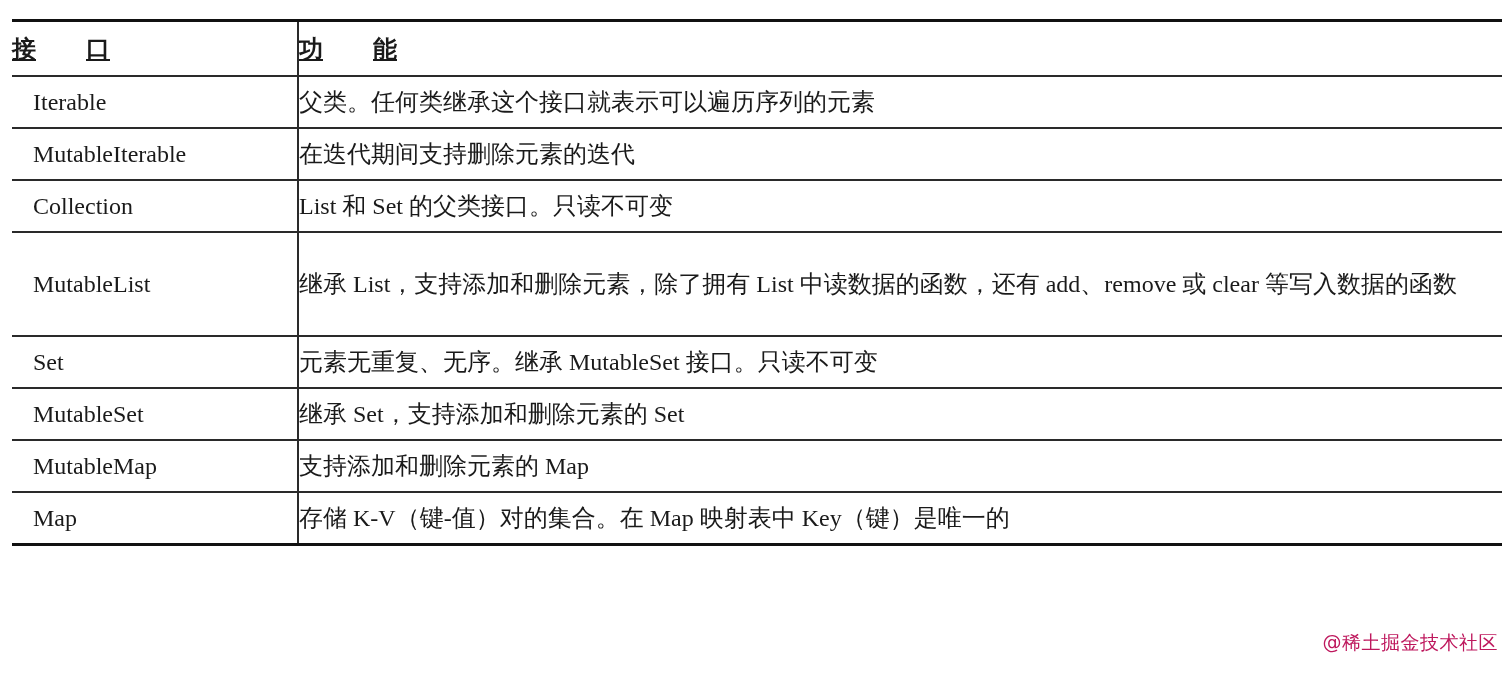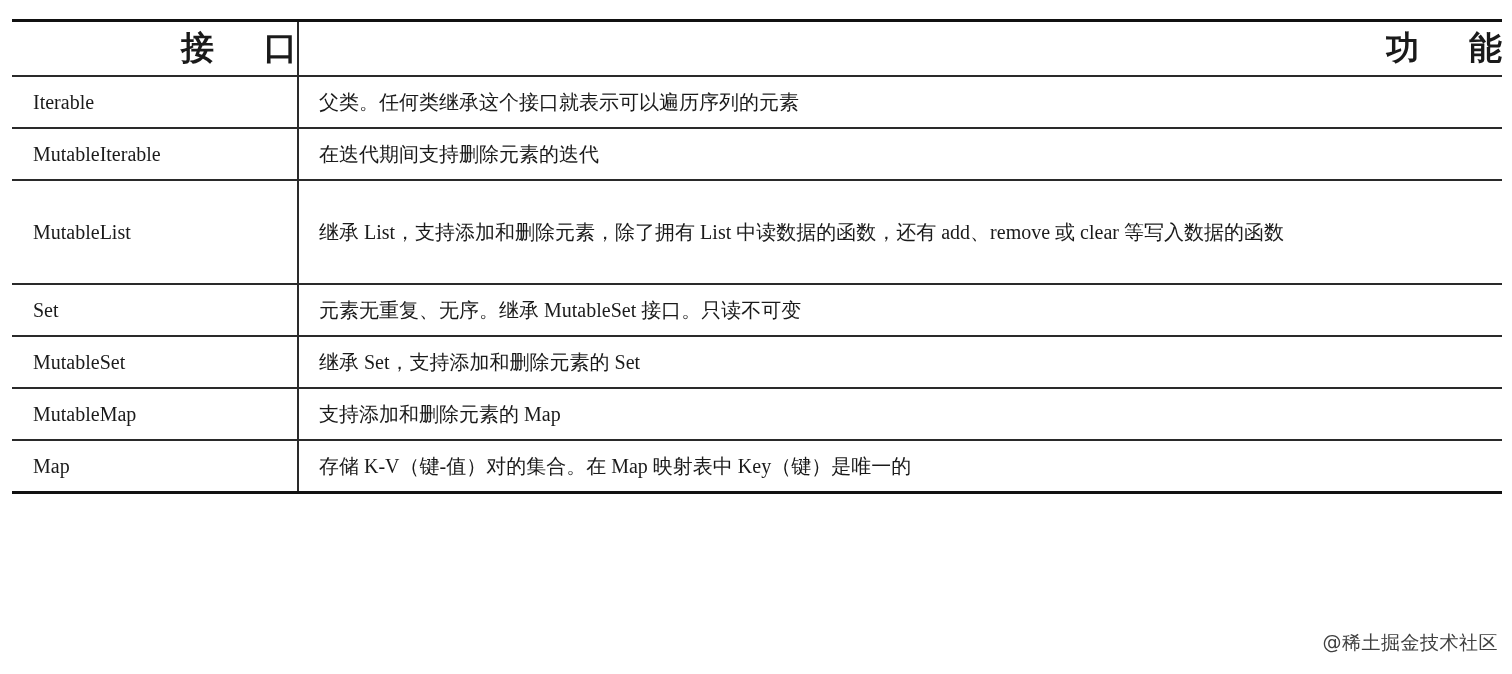--- a/index.html
+++ b/index.html
@@ -22,38 +22,39 @@
       border-bottom: 2px solid #2a2a2a;
       padding: 0;
       vertical-align: middle;
       text-align: left;
       font-weight: normal;
     }
     tr:last-child td { border-bottom: none; }
     th:first-child, td:first-child { border-right: 2px solid #2a2a2a; }
     th {
       height: 53px;
-      font-size: 33px; font-weight: bold;
-      text-align: right;
+      font-size: 24px; font-weight: bold;
+      text-align: left;
       font-family: "DejaVu Sans", "Liberation Sans", sans-serif;
       letter-spacing: 0;
+      text-decoration: underline;
     }
     th .gap { display: inline-block; width: 50px; }
     td {
       height: 50px;
-      font-size: 20px;
+      font-size: 24px;
       line-height: 46px;
     }
     td.name { padding-left: 21px; }
-    td.desc { padding-left: 20px; padding-right: 6px; }
+    td.desc { padding-right: 6px; }
     tr.tall td { height: 102px; }
     tr.tall td.desc { line-height: 46px; margin-left: 47px; }
     .watermark {
       position: absolute; right: 14px; top: 630px;
-      font-size: 19px; color: #404040;
+      font-size: 19px; color: #be185d;
       font-family: "DejaVu Sans", "Liberation Sans", sans-serif;
       letter-spacing: 0.5px;
     }
   </style>
 </head>
 <body>
 
 <div class="table-wrap">
   <table>
     <colgroup>
@@ -72,20 +73,24 @@
     </thead>
     <tbody>
       <tr>
         <td class="name">Iterable</td>
         <td class="desc">父类。任何类继承这个接口就表示可以遍历序列的元素</td>
       </tr>
       <tr>
         <td class="name">MutableIterable</td>
         <td class="desc">在迭代期间支持删除元素的迭代</td>
       </tr>
+      <tr>
+        <td class="name">Collection</td>
+        <td class="desc">List 和 Set 的父类接口。只读不可变</td>
+      </tr>
       <tr class="tall">
         <td class="name">MutableList</td>
         <td class="desc">继承 List，支持添加和删除元素，除了拥有 List 中读数据的函数，还有 add、remove 或 clear 等写入数据的函数</td>
       </tr>
       <tr>
         <td class="name">Set</td>
         <td class="desc">元素无重复、无序。继承 MutableSet 接口。只读不可变</td>
       </tr>
       <tr>
         <td class="name">MutableSet</td>

